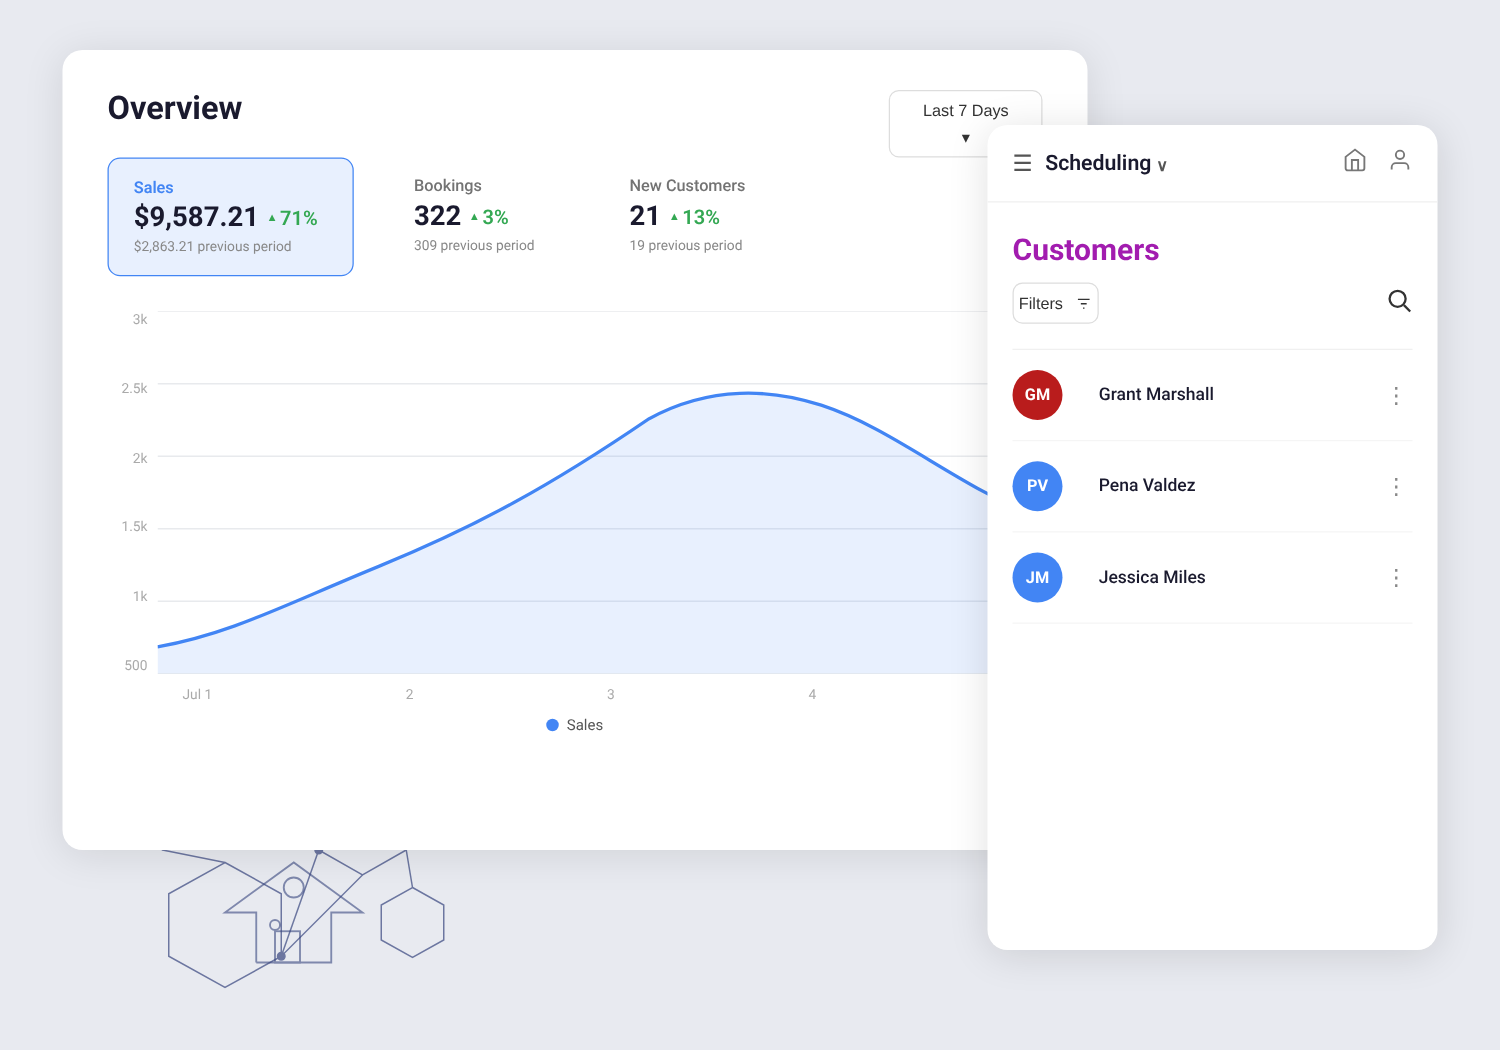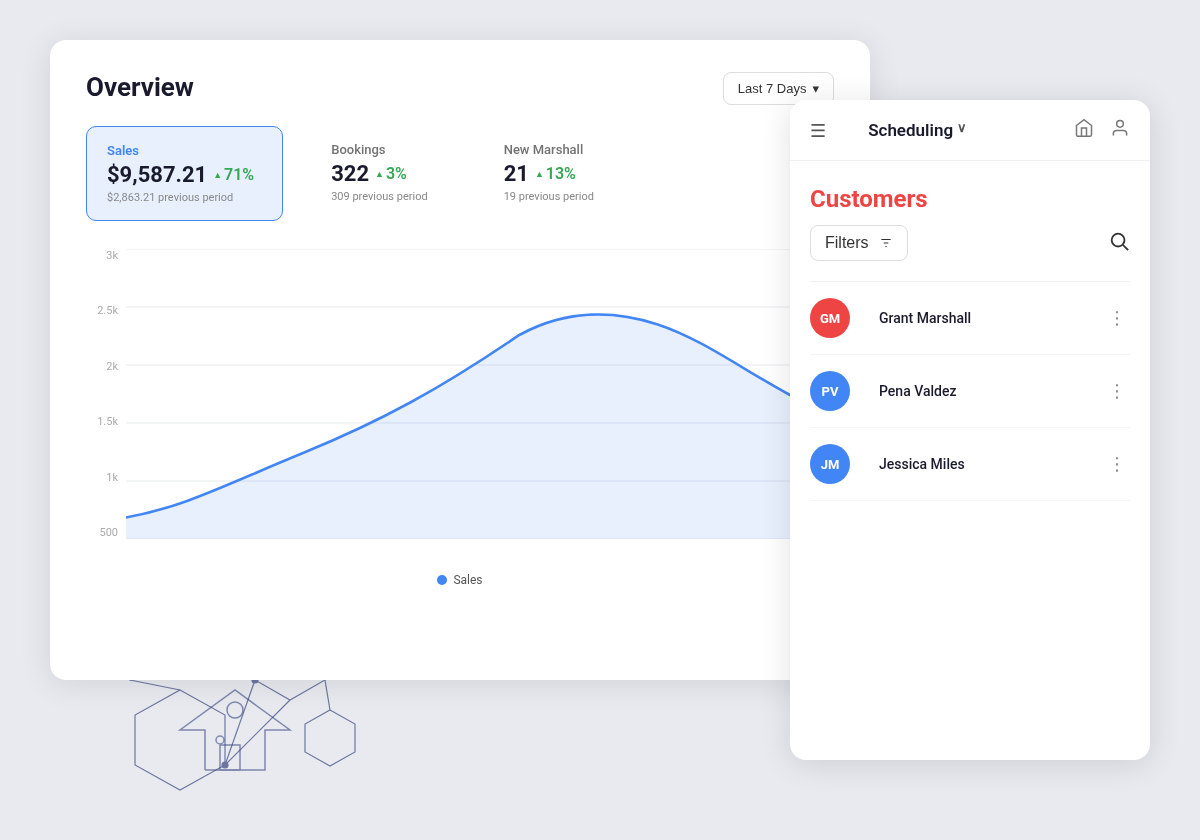--- a/index.html
+++ b/index.html
@@ -208,23 +208,22 @@
       color: #555;
       cursor: pointer;
     }
 
     .scheduling-title {
       font-size: 17px;
       font-weight: 600;
       color: #1a1a2e;
       flex: 1;
       display: flex;
-      align-items: flex-start;
+      align-items: flex-end;
       gap: 4px;
-      margin-left: 32px;
     }
 
     .scheduling-title .chevron {
       font-size: 13px;
       color: #555;
     }
 
     .header-icons {
       display: flex;
       gap: 16px;
@@ -236,21 +235,21 @@
       cursor: pointer;
     }
 
     .scheduling-body {
       padding: 24px 20px 0 20px;
     }
 
     .customers-title {
       font-size: 24px;
       font-weight: 700;
-      color: #ef4444;
+      color: #a21caf;
       margin-bottom: 12px;
     }
 
     .customers-desc {
       font-size: 13px;
       color: #666;
       line-height: 1.6;
       margin-bottom: 24px;
     }
 
@@ -260,22 +259,22 @@
       justify-content: space-between;
       margin-bottom: 20px;
     }
 
     .filters-btn {
       display: flex;
       align-items: center;
       gap: 10px;
       border: 1.5px solid #ddd;
       border-radius: 8px;
-      padding: 8px 14px;
-      font-size: 16px;
+      padding: 8px 4px;
+      font-size: 13px;
       font-weight: 500;
       color: #333;
       background: #fff;
       cursor: pointer;
     }
 
     .search-icon-btn {
       color: #333;
       font-size: 20px;
       cursor: pointer;
@@ -329,26 +328,27 @@
     
     .date-filter-btn {
       position: absolute;
       top: 32px;
       right: 36px;
       display: flex;
       align-items: center;
       gap: 6px;
       border: 1.5px solid #ddd;
       border-radius: 8px;
-      padding: 8px 14px;
+      padding: 8px 26px;
       font-size: 13px;
       font-weight: 500;
       color: #333;
       background: #fff;
       cursor: pointer;
+      flex-direction: column;
     }
 
     
     .grid-line {
       stroke: #e8eaed;
       stroke-width: 1;
     }
 
     .chart-line {
       fill: none;
@@ -430,21 +430,21 @@
       </div>
       <div class="metric-card">
         <div class="metric-label">Bookings</div>
         <div class="metric-value">
           <span>322</span>
           <span class="metric-badge">3%</span>
         </div>
         <div class="metric-prev">309 previous period</div>
       </div>
       <div class="metric-card">
-        <div class="metric-label">New Marshall</div>
+        <div class="metric-label">New Customers</div>
         <div class="metric-value">
           <span>21</span>
           <span class="metric-badge">13%</span>
         </div>
         <div class="metric-prev">19 previous period</div>
       </div>
     </div>
 
     <div class="chart-area">
       <div class="chart-y-labels">
@@ -465,20 +465,27 @@
           <line class="grid-line" x1="0" y1="162" x2="720" y2="162"></line>
           <line class="grid-line" x1="0" y1="216" x2="720" y2="216"></line>
           <line class="grid-line" x1="0" y1="270" x2="720" y2="270"></line>
 
           <path class="chart-fill" d="M0,250 C60,240 100,220 180,190 C260,160 320,130 400,80 C450,55 500,58 540,70 C600,88 650,130 720,155 L720,270 L0,270 Z"></path>
 
           <path class="chart-line" d="M0,250 C60,240 100,220 180,190 C260,160 320,130 400,80 C450,55 500,58 540,70 C600,88 650,130 720,155"></path>
         </svg>
       </div>
 
+      <div class="chart-x-labels">
+        <span class="chart-x-label">Jul 1</span>
+        <span class="chart-x-label">2</span>
+        <span class="chart-x-label">3</span>
+        <span class="chart-x-label">4</span>
+        <span class="chart-x-label">5</span>
+      </div>
     </div>
 
     <div class="chart-legend">
       <span class="legend-dot"></span>
       <span>Sales</span>
     </div>
   </div>
 
   <div class="scheduling-panel">
     <div class="scheduling-header">
@@ -518,21 +525,21 @@
         <button class="search-icon-btn">
           <svg width="22" height="22" viewBox="0 0 24 24" fill="none" stroke="#333" stroke-width="2">
             <circle cx="11" cy="11" r="7"></circle>
             <line x1="16.5" y1="16.5" x2="22" y2="22"></line>
           </svg>
         </button>
       </div>
 
       <div class="customer-list">
         <div class="customer-item">
-          <div class="avatar" style="background:#ef4444">GM</div>
+          <div class="avatar" style="background:#b91c1c">GM</div>
           <span class="customer-name">Grant Marshall</span>
           <button class="more-btn">⋮</button>
         </div>
         <div class="customer-item">
           <div class="avatar" style="background:#4285f4">PV</div>
           <span class="customer-name">Pena Valdez</span>
           <button class="more-btn">⋮</button>
         </div>
         <div class="customer-item">
           <div class="avatar" style="background:#4285f4">JM</div>

